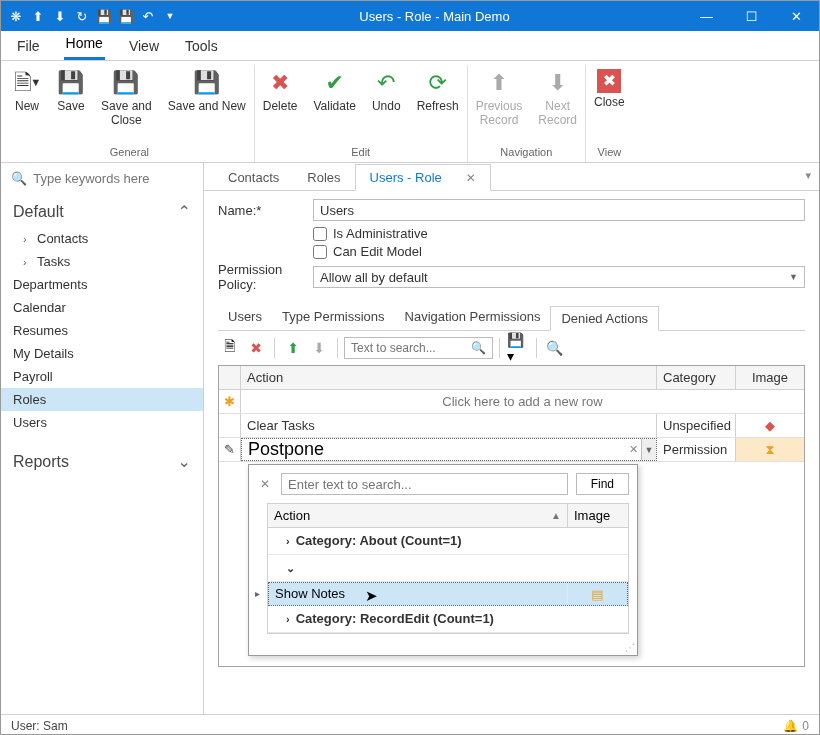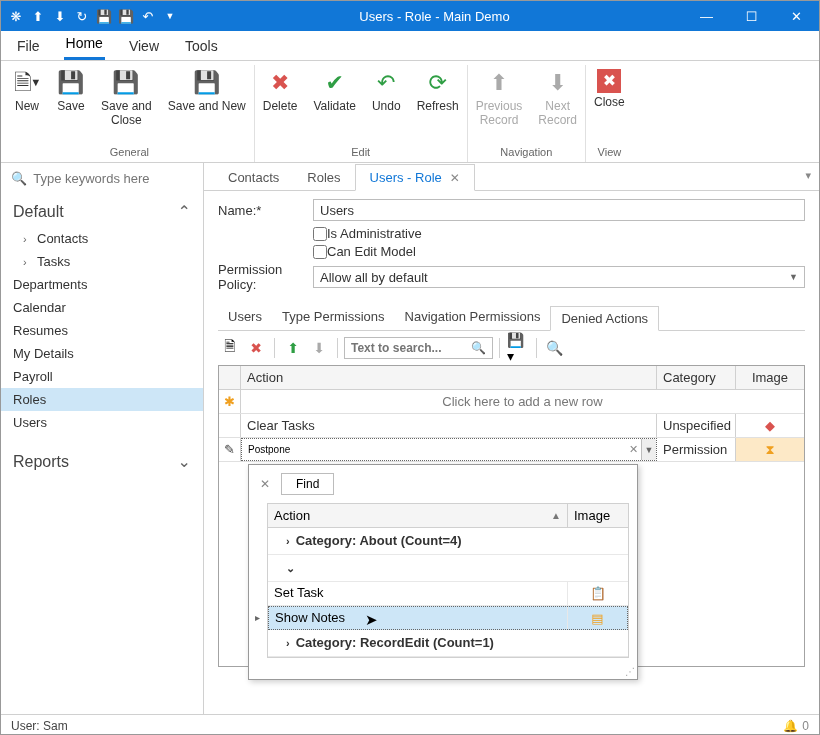--- a/index.html
+++ b/index.html
@@ -38,53 +38,53 @@
 .nav-arrow { color: #666; }
 .nav-item { padding: 4px 12px 4px 22px; display: flex; align-items: center; gap: 6px; }
 .nav-item.flat { padding-left: 12px; }
 .nav-item.sel { background: #cde6f7; }
 .nav-item .chev { color: #666; font-size: 11px; width: 8px; }
 
 
 .content { flex: 1; display: flex; flex-direction: column; }
 .doctabs { display: flex; border-bottom: 1px solid #d0d0d0; height: 28px; padding-left: 10px; font-size: 13px; align-items: flex-end; position: relative; }
 .doctab { padding: 5px 14px 5px 14px; color: #555; }
-.doctab.active { border: 1px solid #d0d0d0; border-bottom: 1px solid #fff; color: #1177d7; position: relative; top: 1px; background: #fff; display: flex; align-items: center; gap: 8px; }
+.doctab.active { border: 1px solid #d0d0d0; border-bottom: 1px solid #fff; color: #1177d7; position: relative; top: 1px; background: #fff; display: flex; align-items: center; gap: 24px; }
 .pintab { position: absolute; right: 8px; top: 6px; color: #888; font-size: 11px; }
 
 .form { padding: 8px 14px 0 14px; font-size: 13px; color: #333; }
 .frow { display: flex; align-items: center; margin-bottom: 5px; }
 .flabel { width: 95px; }
 .finput { flex: 1; border: 1px solid #bcbcbc; height: 22px; padding: 0 6px; font-size: 13px; color: #333; }
-.fcheck { display: flex; align-items: center; margin-left: 95px; margin-bottom: 3px; }
+.fcheck { display: flex; align-items: center; gap: 6px; margin-left: 95px; margin-bottom: 3px; }
 .fcheck input { width: 14px; height: 14px; }
 .fselect { flex: 1; border: 1px solid #bcbcbc; height: 22px; padding: 0 6px; font-size: 13px; display: flex; align-items: center; justify-content: space-between; }
 
 .subtabs { display: flex; border-bottom: 1px solid #d0d0d0; margin: 8px 14px 0 14px; font-size: 13px; }
 .subtab { padding: 4px 10px; color: #444; }
 .subtab.active { border: 1px solid #d0d0d0; border-bottom: 1px solid #fff; position: relative; top: 1px; background: #fff; }
 
 .toolbar { display: flex; align-items: center; gap: 2px; margin: 4px 14px 0 14px; height: 26px; }
 .tbtn { width: 24px; height: 24px; display: flex; align-items: center; justify-content: center; border: 1px solid transparent; font-size: 14px; }
 .tsep { width: 1px; height: 20px; background: #d0d0d0; margin: 0 4px; }
 .tsearch { display: flex; align-items: center; border: 1px solid #bcbcbc; height: 22px; }
-.tsearch input { border: none; outline: none; width: 120px; padding: 0 6px; font-size: 12px; color: #888; font-weight: bold; }
+.tsearch input { border: none; outline: none; width: 120px; padding: 0 6px; font-size: 12px; color: #888; }
 .tsearch .sicon { padding: 0 6px; color: #888; font-size: 12px; }
 
 .gridarea { margin: 4px 14px 8px 14px; border: 1px solid #a3a3a3; position: relative; height: 302px; }
 .ghead { display: flex; background: #f5f5f5; border-bottom: 1px solid #d0d0d0; font-size: 13px; color: #333; height: 24px; }
 .gcell { border-right: 1px solid #d0d0d0; padding: 3px 6px; display: flex; align-items: center; }
 .gcell.edit { width: 22px; justify-content: center; padding: 0; }
 .gcell.act { flex: 1; }
 .gcell.cat { width: 79px; }
 .gcell.img { width: 68px; border-right: none; justify-content: center; }
 .grow { display: flex; border-bottom: 1px solid #e0e0e0; height: 24px; font-size: 13px; color: #333; align-items: stretch; }
 .grow.new { color: #777; }
 .grow.editing .gcell.act { border: 1px dotted #666; padding: 0; }
-.grow.editing .gcell.act input { border: none; outline: none; width: 100%; height: 100%; padding: 0 6px; font-size: 10px; }
+.grow.editing .gcell.act input { border: none; outline: none; width: 100%; height: 100%; padding: 0 6px; font-size: 18px; }
 .dropdownbtn { width: 16px; height: 100%; border-left: 1px solid #bcbcbc; display: flex; align-items: center; justify-content: center; color: #666; background: #eee; font-size: 9px; }
 .clearbtn { width: 16px; display: flex; align-items: center; justify-content: center; color: #888; font-size: 11px; }
 
 
 .popup { position: absolute; left: 29px; top: 98px; width: 390px; background: #fff; border: 1px solid #999; box-shadow: 2px 2px 6px rgba(0,0,0,0.2); font-size: 13px; }
 .pop-search { display: flex; align-items: center; padding: 8px; gap: 8px; }
 .pop-search .px { color: #888; width: 16px; text-align: center; font-size: 12px; }
 .pop-search input { flex: 1; border: 1px solid #bcbcbc; height: 22px; padding: 0 6px; font-size: 13px; color: #888; }
 .pop-search button { border: 1px solid #bcbcbc; background: #fff; height: 22px; padding: 0 14px; font-size: 12px; }
 .pop-grid { margin: 0 8px 8px 18px; border: 1px solid #d0d0d0; }
@@ -321,43 +321,38 @@
         </div>
         <div class="gcell cat">Permission</div>
         <div class="gcell img" style="background:#fde9c7">
             <span style="color:#f0a020">⧗</span>
           </div>
       </div>
 
       <div class="popup">
         <div class="pop-search">
           <span class="px">✕</span>
+          <input placeholder="Enter text to search..." style="">
           <button>Find</button>
         </div>
         <div class="pop-grid">
           <div class="pg-head">
             <div class="pgc action">
                 <span>Action</span>
                 <span style="font-size:10px;color:#777">▲</span>
               </div>
             <div class="pgc image">Image</div>
           </div>
           <div class="pg-group">
               <span style="font-size:11px">›</span>
-              <span>Category: About (Count=4)</span>
+              <span>Category: About (Count=1)</span>
             </div>
           <div class="pg-group">
               <span style="font-size:11px">⌄</span>
             </div>
-          <div class="pg-row">
-            <div class="pgr-a">Set Task</div>
-            <div class="pgr-i">
-                <span style="color:#f0a020">📋</span>
-              </div>
-          </div>
           <div class="pg-row sel" style="position:relative">
             <span class="pop-rowmark" style="left:-14px;top:5px">▸</span>
             <div class="pgr-a">Show Notes</div>
             <div class="pgr-i">
                 <span style="color:#f0a020">▤</span>
               </div>
             <span class="cursor" style="left:96px;top:4px">➤</span>
           </div>
           <div class="pg-group">
               <span style="font-size:11px">›</span>

